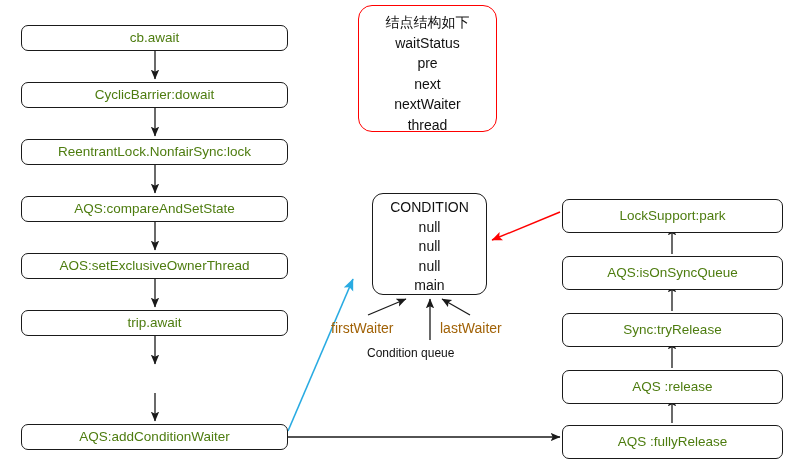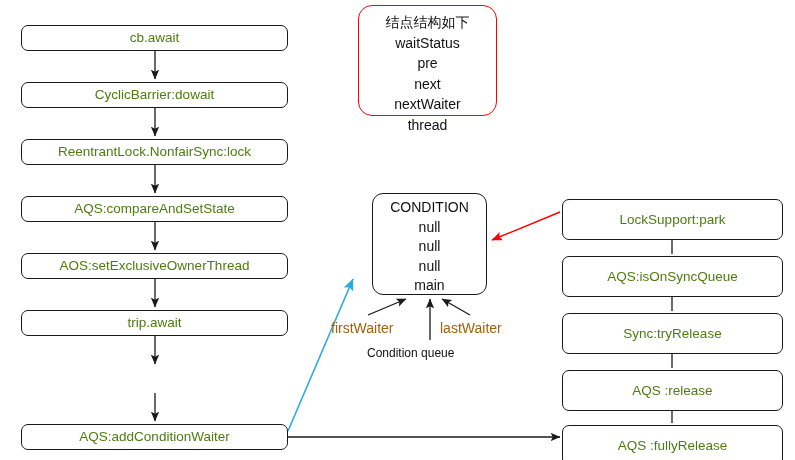--- a/index.html
+++ b/index.html
@@ -30,32 +30,32 @@
     white-space: nowrap;
   }
   .flow-node {
     left: 21px;
     width: 267px;
     height: 26px;
   }
   .right-node {
     left: 562px;
     width: 221px;
-    height: 41px;
+    height: 34px;
   }
   .struct-box {
     position: absolute;
     box-sizing: border-box;
     border: 1.4px solid #ff0000;
     border-radius: 14px;
     background: #ffffff;
     left: 358px;
     top: 5px;
     width: 139px;
-    height: 111px;
+    height: 127px;
     display: flex;
     flex-direction: column;
     align-items: center;
     justify-content: flex-start;
     padding-top: 6px;
     font-size: 14px;
     color: #111111;
   }
   .struct-box .line {
     line-height: 1.47;

